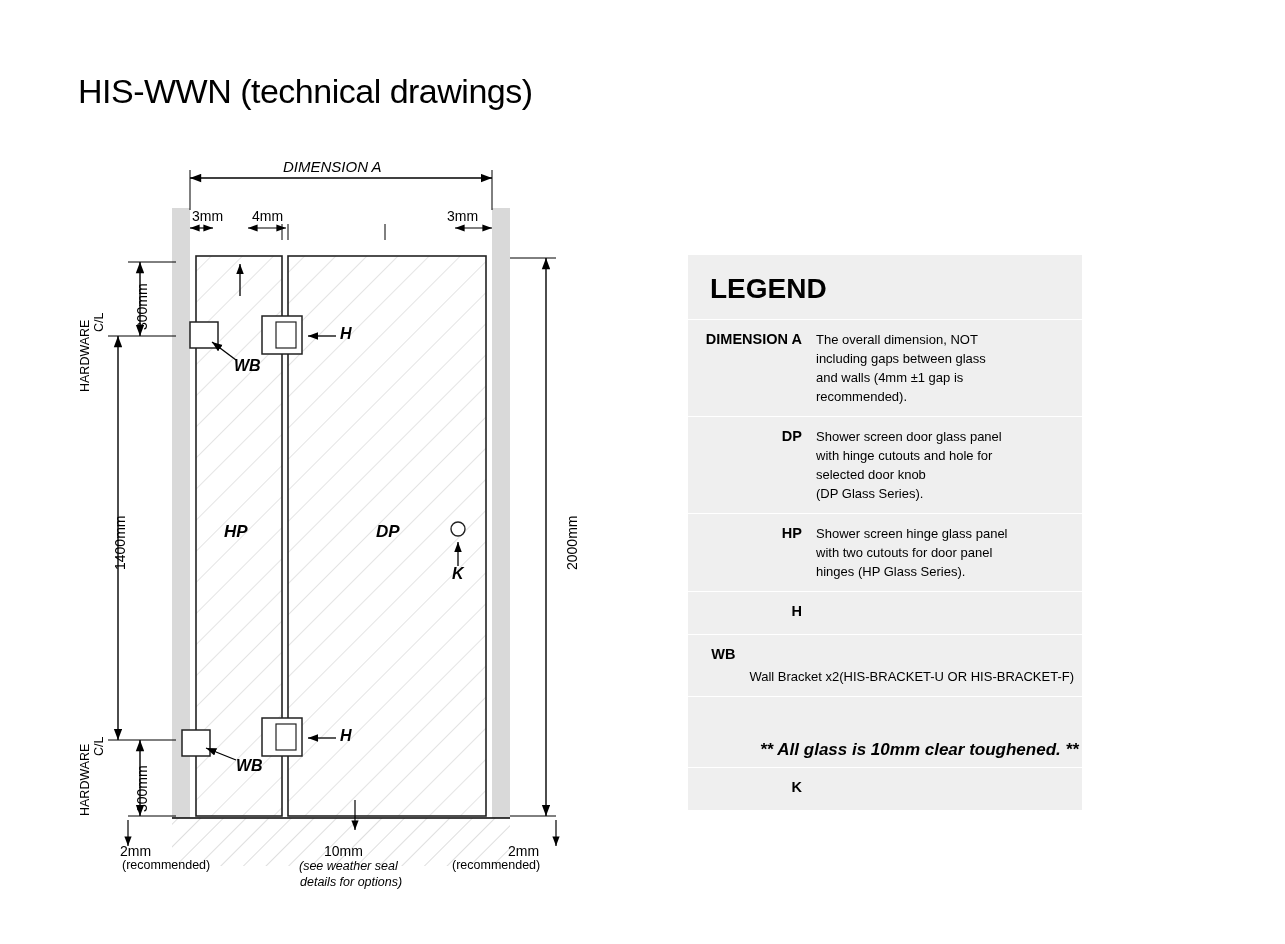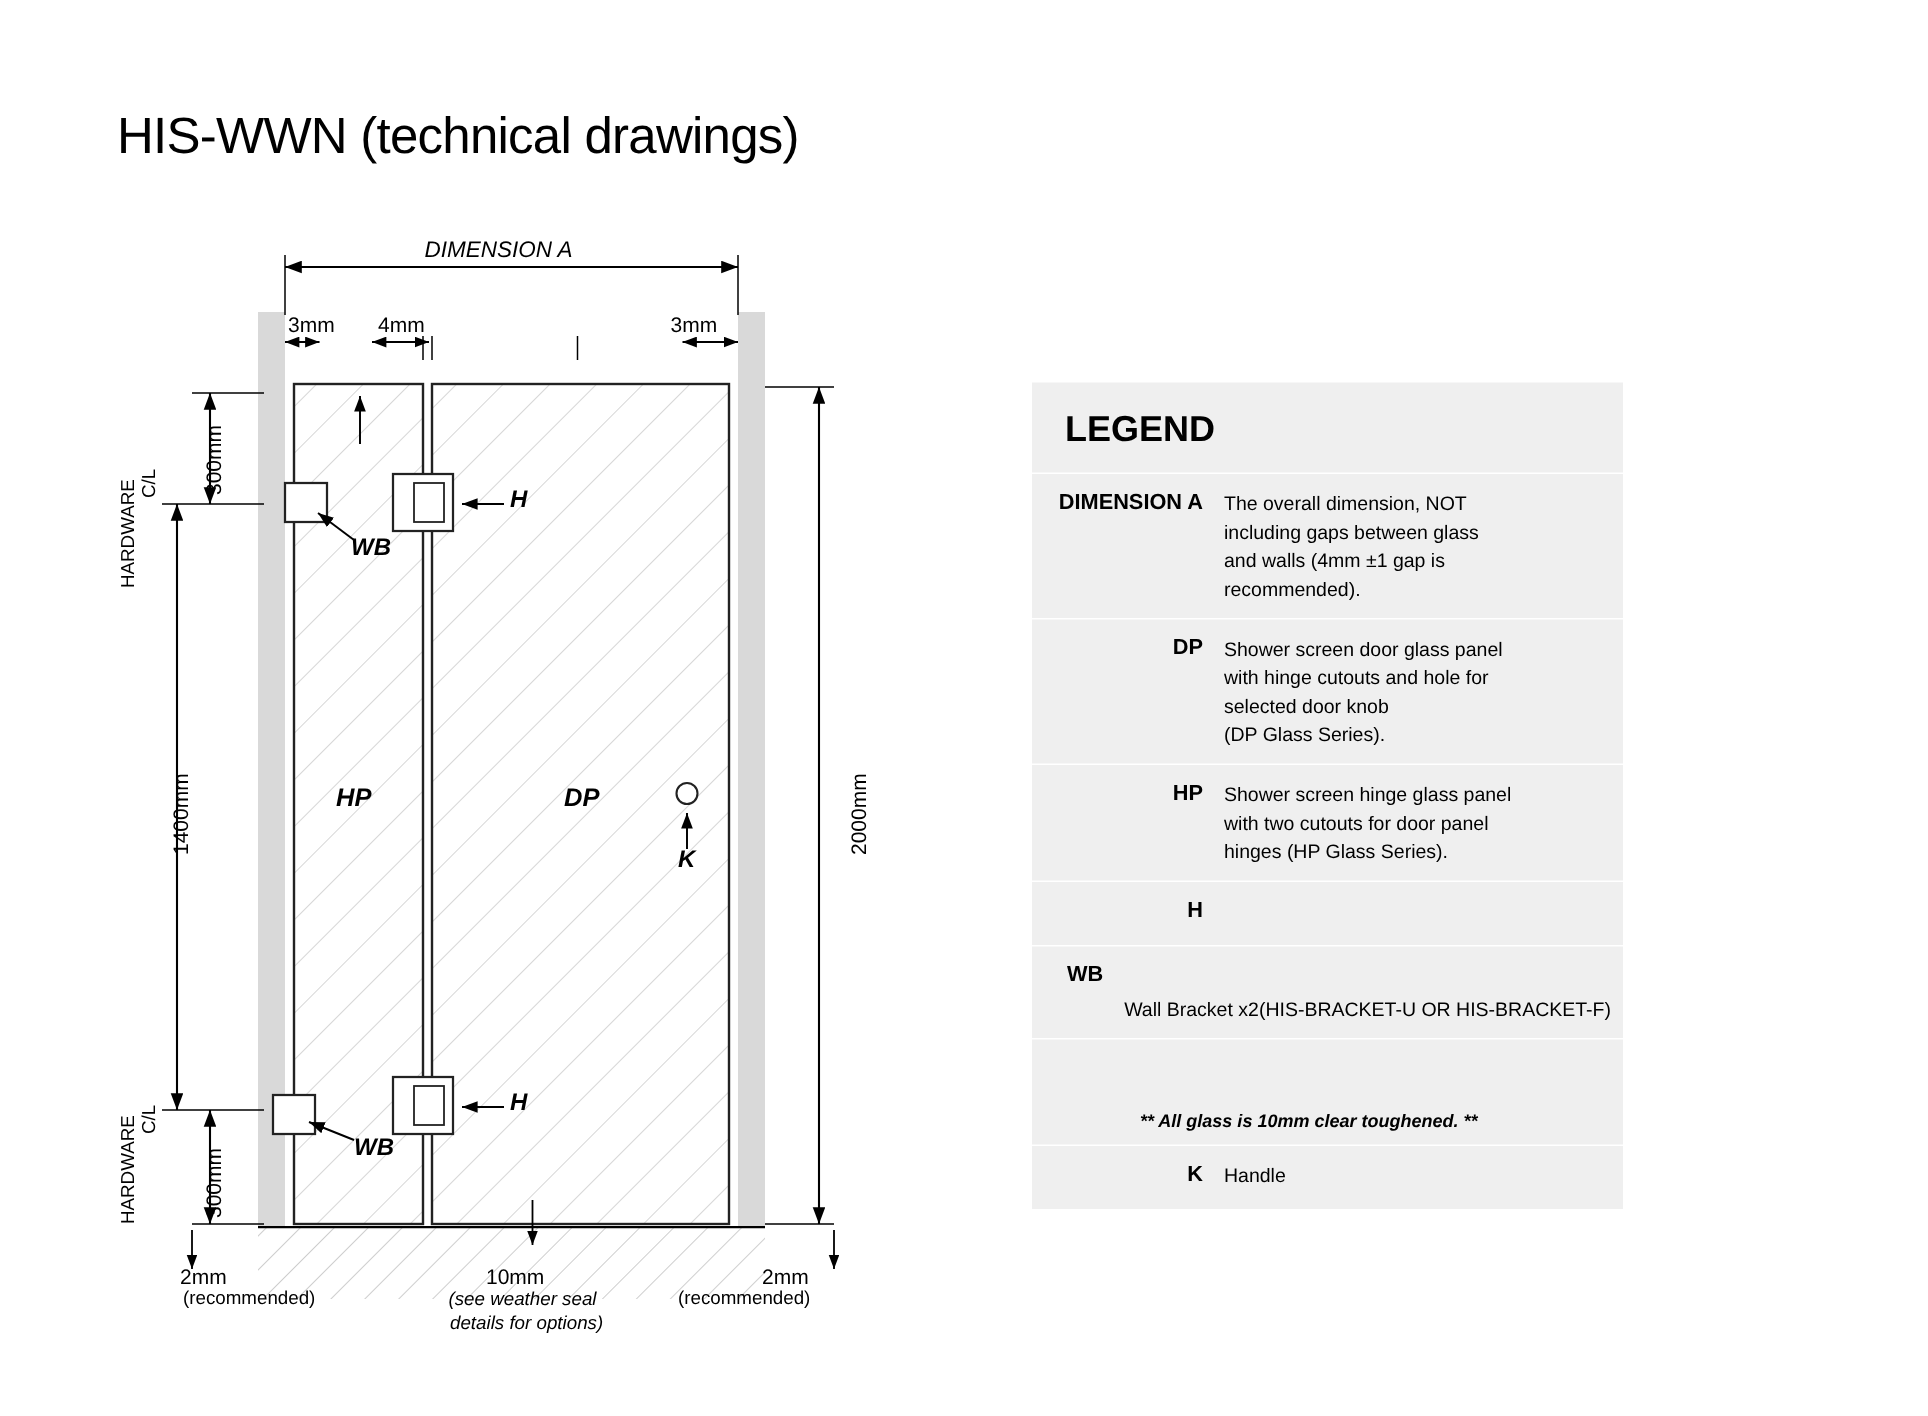--- a/index.html
+++ b/index.html
@@ -32,21 +32,21 @@
     height: 944px;
   }
   #legend-panel {
     position: absolute;
     left: 688px;
     top: 255px;
     width: 394px;
     background: #efefef;
   }
   .legend-title {
-    font-size: 24px;
+    font-size: 28px;
     font-weight: bold;
     padding: 18px 0 14px 22px;
   }
   .legend-row {
     display: flex;
     border-top: 1px solid #ffffff;
     padding: 10px 0 10px 0;
     min-height: 22px;
   }
   .legend-key {
@@ -69,21 +69,21 @@
     white-space: nowrap;
     margin-top: 22px;
   }
   .legend-row.tall {
     min-height: 50px;
   }
   #legend-note {
     position: absolute;
     left: 760px;
     top: 740px;
-    font-size: 12px;
+    font-size: 17px;
     font-style: italic;
     font-weight: bold;
   }
   .lbl {
     position: absolute;
     font-size: 14px;
     white-space: nowrap;
   }
   .lbl.italic { font-style: italic; }
   .lbl.bold-italic { font-weight: bold; font-style: italic; }
@@ -233,17 +233,16 @@
   <div class="legend-row">
     <div class="legend-key">WB</div>
     <div class="legend-desc nowrap">Wall Bracket x2(HIS-BRACKET-U OR HIS-BRACKET-F)</div>
   </div>
   <div class="legend-row tall">
     <div class="legend-key"></div>
     <div class="legend-desc"></div>
   </div>
   <div class="legend-row">
     <div class="legend-key">K</div>
-    <div class="legend-desc">Handle</div>
   </div>
 </div>
 
 <div id="legend-note">** All glass is 10mm clear toughened. **</div>
 
 </body></html>

